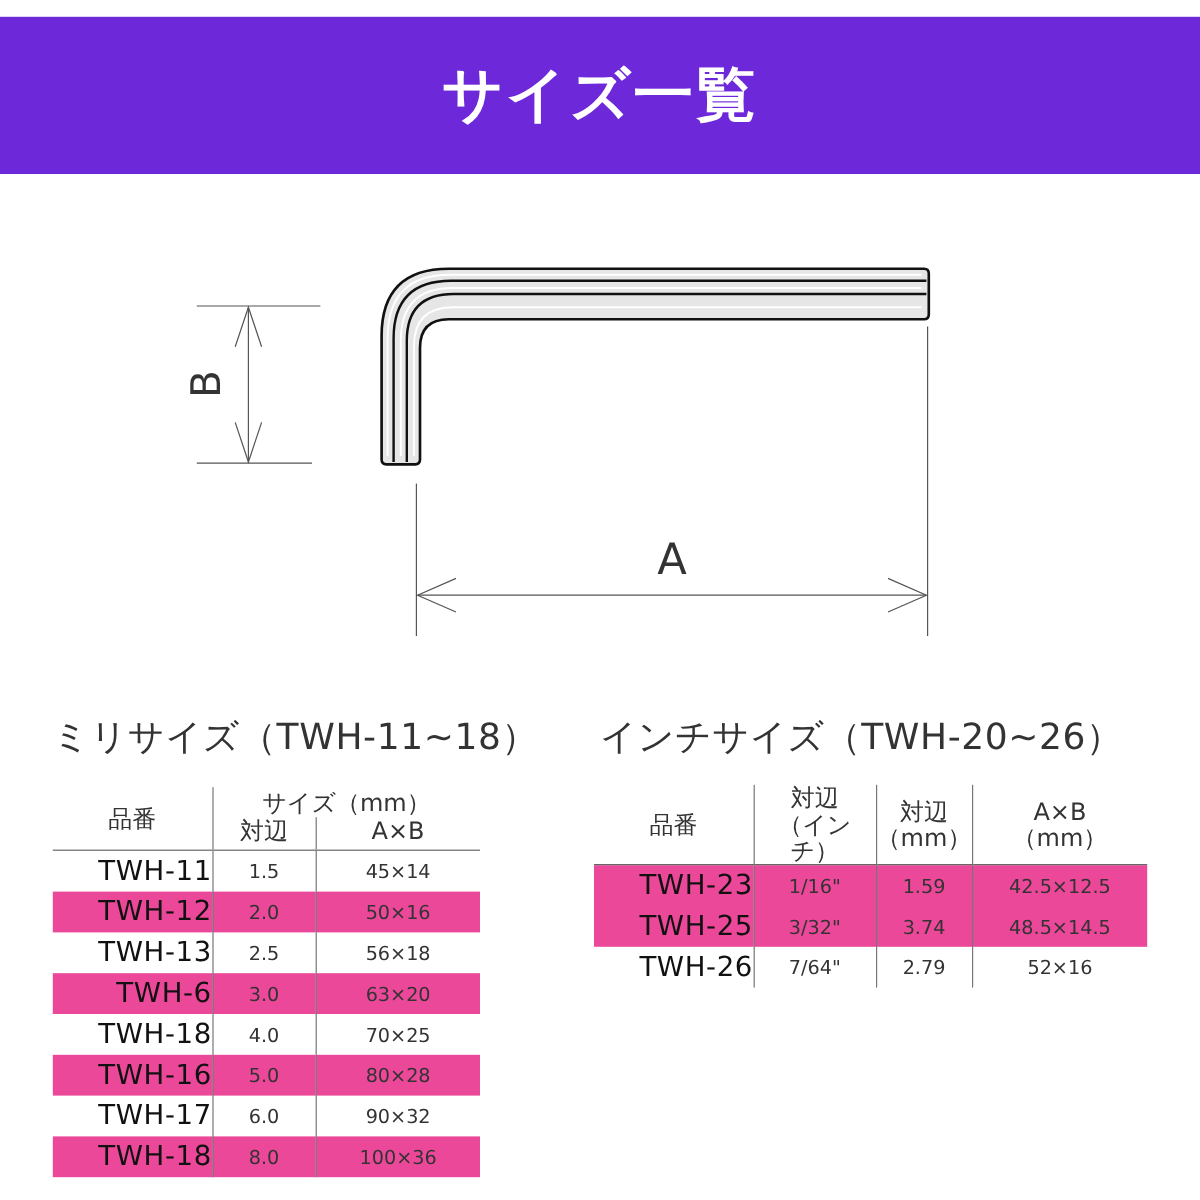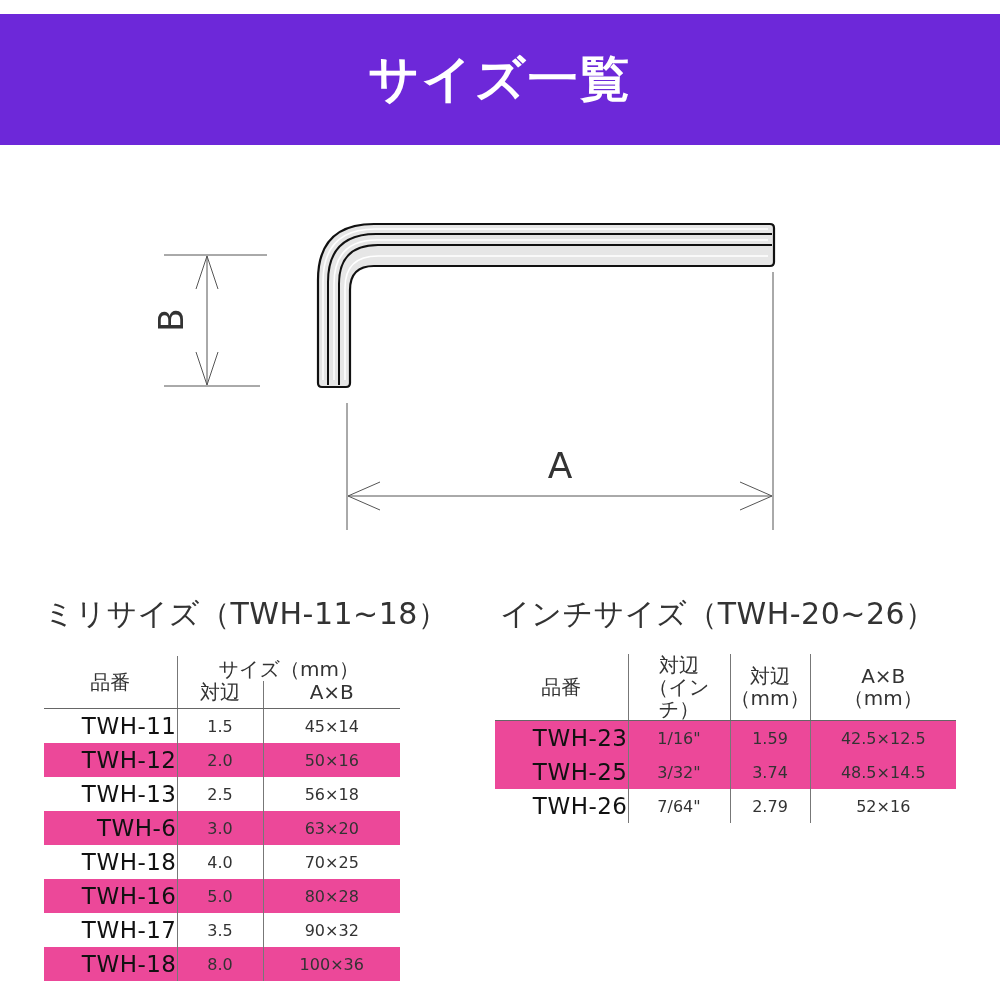--- a/index.html
+++ b/index.html
@@ -102,21 +102,21 @@
       <td class="vline">4.0</td>
       <td class="vline">70×25</td>
     </tr>
     <tr class="row alt">
       <td class="code">TWH-16</td>
       <td class="vline">5.0</td>
       <td class="vline">80×28</td>
     </tr>
     <tr class="row">
       <td class="code">TWH-17</td>
-      <td class="vline">3.5</td>
+      <td class="vline">6.0</td>
       <td class="vline">90×32</td>
     </tr>
     <tr class="row alt">
       <td class="code">TWH-18</td>
       <td class="vline">8.0</td>
       <td class="vline">100×36</td>
     </tr>
   </tbody>
 </table>
 

